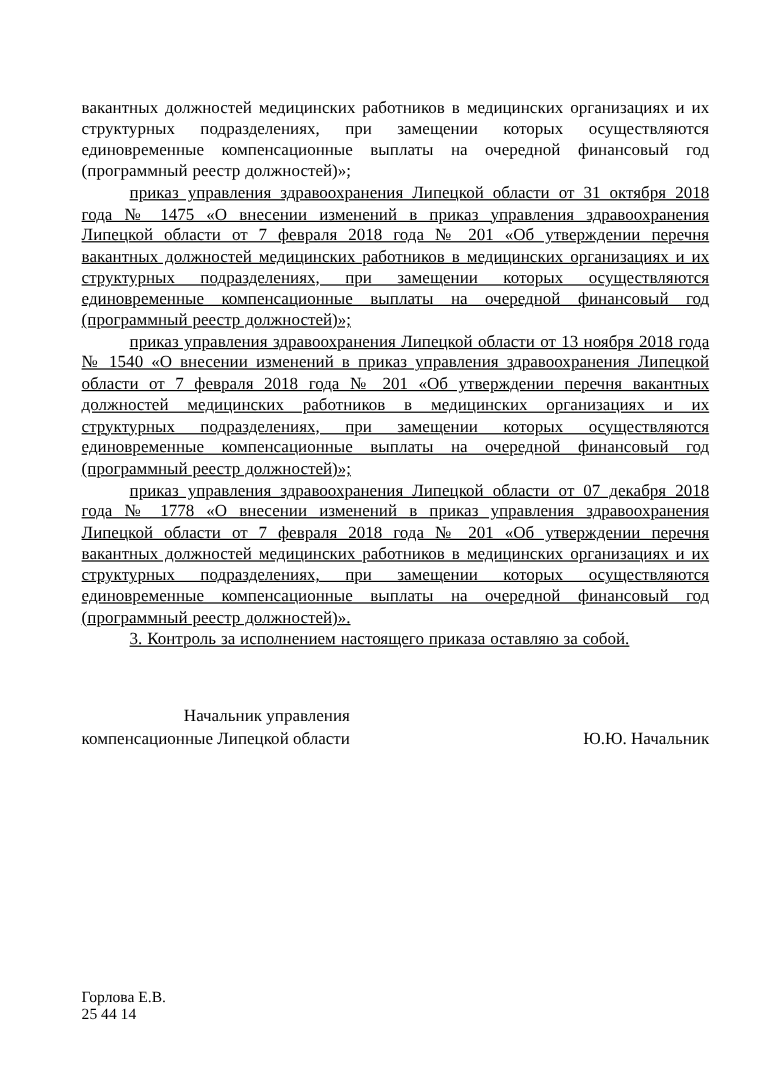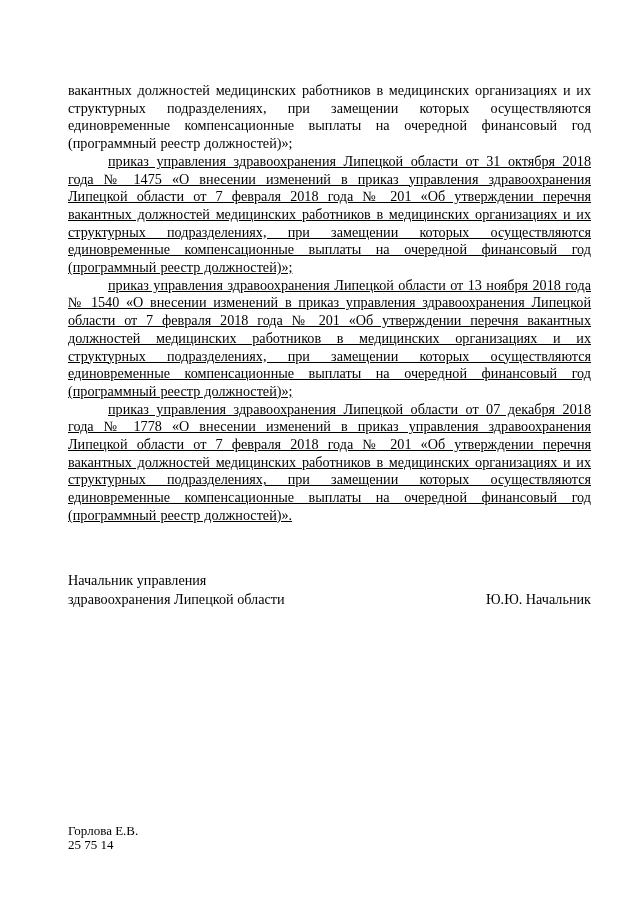--- a/index.html
+++ b/index.html
@@ -33,20 +33,21 @@
     text-indent: 40px;
     text-decoration: underline;
   }
   .signature {
     margin-top: 46px;
     display: flex;
     justify-content: space-between;
     align-items: flex-end;
     font-size: 14.2px;
     line-height: 19px;
+    text-align: right;
   }
   .sig-pos div {
     white-space: nowrap;
   }
   .sig-name {
     white-space: nowrap;
   }
   .footer {
     position: absolute;
     left: 68px;
@@ -61,27 +62,28 @@
 <div class="page">
 
   <p class="para">вакантных должностей медицинских работников в медицинских организациях и их структурных подразделениях, при замещении которых осуществляются единовременные компенсационные выплаты на очередной финансовый год (программный реестр должностей)»;</p>
 
   <p class="para indent">приказ управления здравоохранения Липецкой области от 31 октября 2018 года № 1475 «О внесении изменений в приказ управления здравоохранения Липецкой области от 7 февраля 2018 года № 201 «Об утверждении перечня вакантных должностей медицинских работников в медицинских организациях и их структурных подразделениях, при замещении которых осуществляются единовременные компенсационные выплаты на очередной финансовый год (программный реестр должностей)»;</p>
 
   <p class="para indent">приказ управления здравоохранения Липецкой области от 13 ноября 2018 года № 1540 «О внесении изменений в приказ управления здравоохранения Липецкой области от 7 февраля 2018 года № 201 «Об утверждении перечня вакантных должностей медицинских работников в медицинских организациях и их структурных подразделениях, при замещении которых осуществляются единовременные компенсационные выплаты на очередной финансовый год (программный реестр должностей)»;</p>
 
   <p class="para indent">приказ управления здравоохранения Липецкой области от 07 декабря 2018 года № 1778 «О внесении изменений в приказ управления здравоохранения Липецкой области от 7 февраля 2018 года № 201 «Об утверждении перечня вакантных должностей медицинских работников в медицинских организациях и их структурных подразделениях, при замещении которых осуществляются единовременные компенсационные выплаты на очередной финансовый год (программный реестр должностей)».</p>
 
+  <p class="para indent">3. Контроль за исполнением настоящего приказа оставляю за собой.</p>
 
   <div class="signature">
     <div class="sig-pos">
       <div>Начальник управления</div>
-      <div>здравоохранения Липецкой области</div>
+      <div>компенсационные Липецкой области</div>
     </div>
     <div class="sig-name">Ю.Ю. Начальник</div>
   </div>
 
 </div>
 
 <div class="footer">
   <div>Горлова Е.В.</div>
-  <div>25 75 14</div>
+  <div>25 44 14</div>
 </div>
 
 </body></html>

